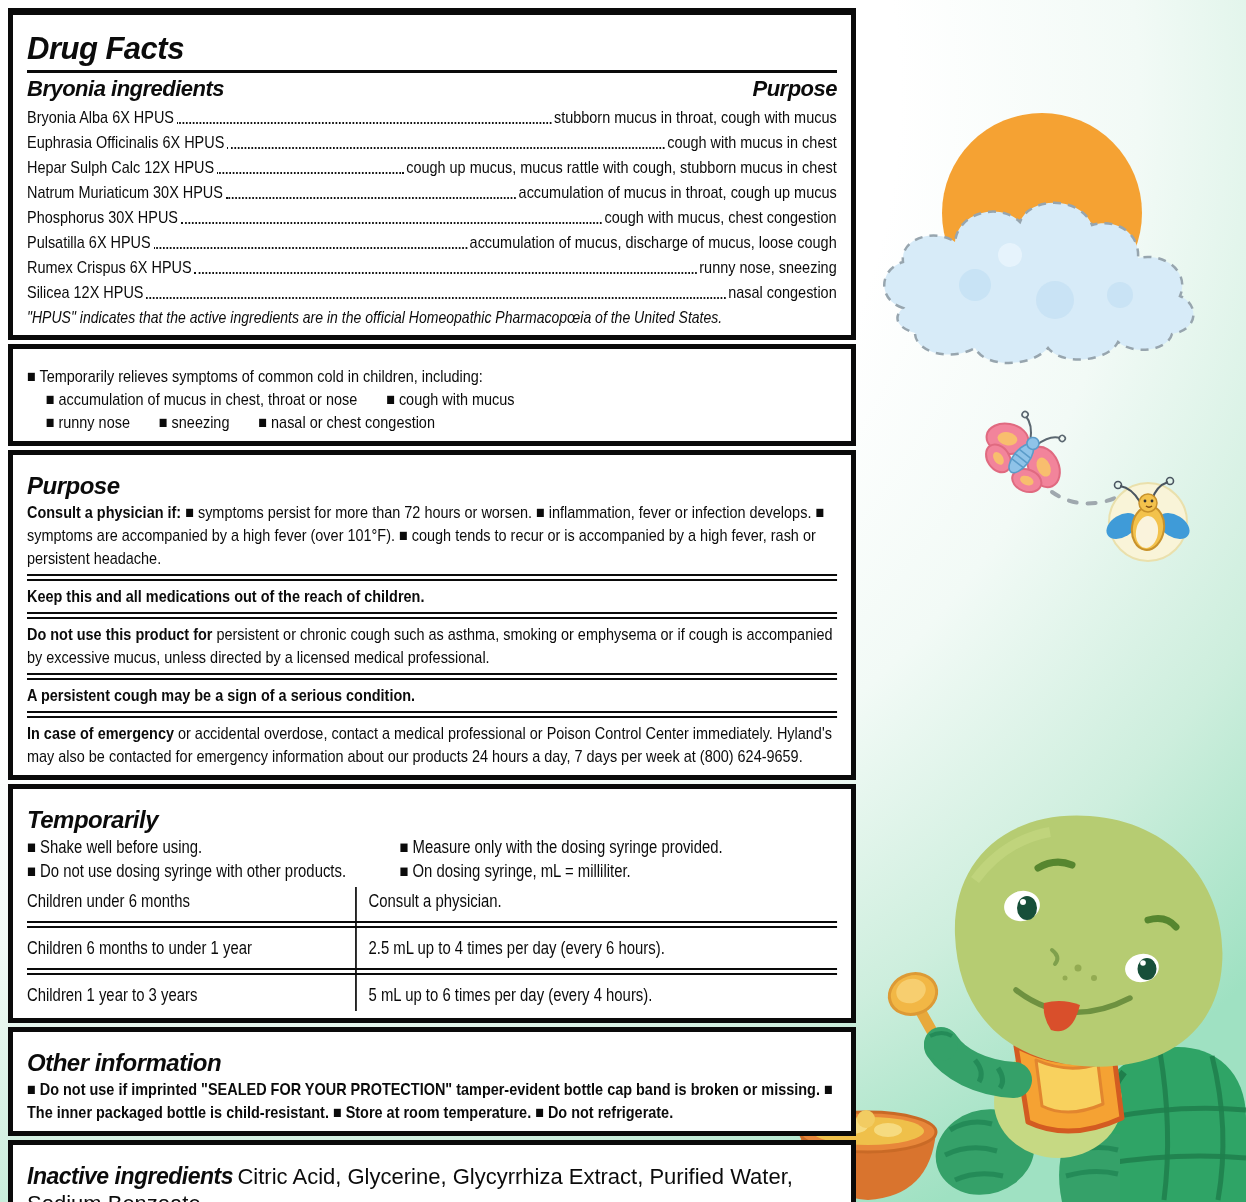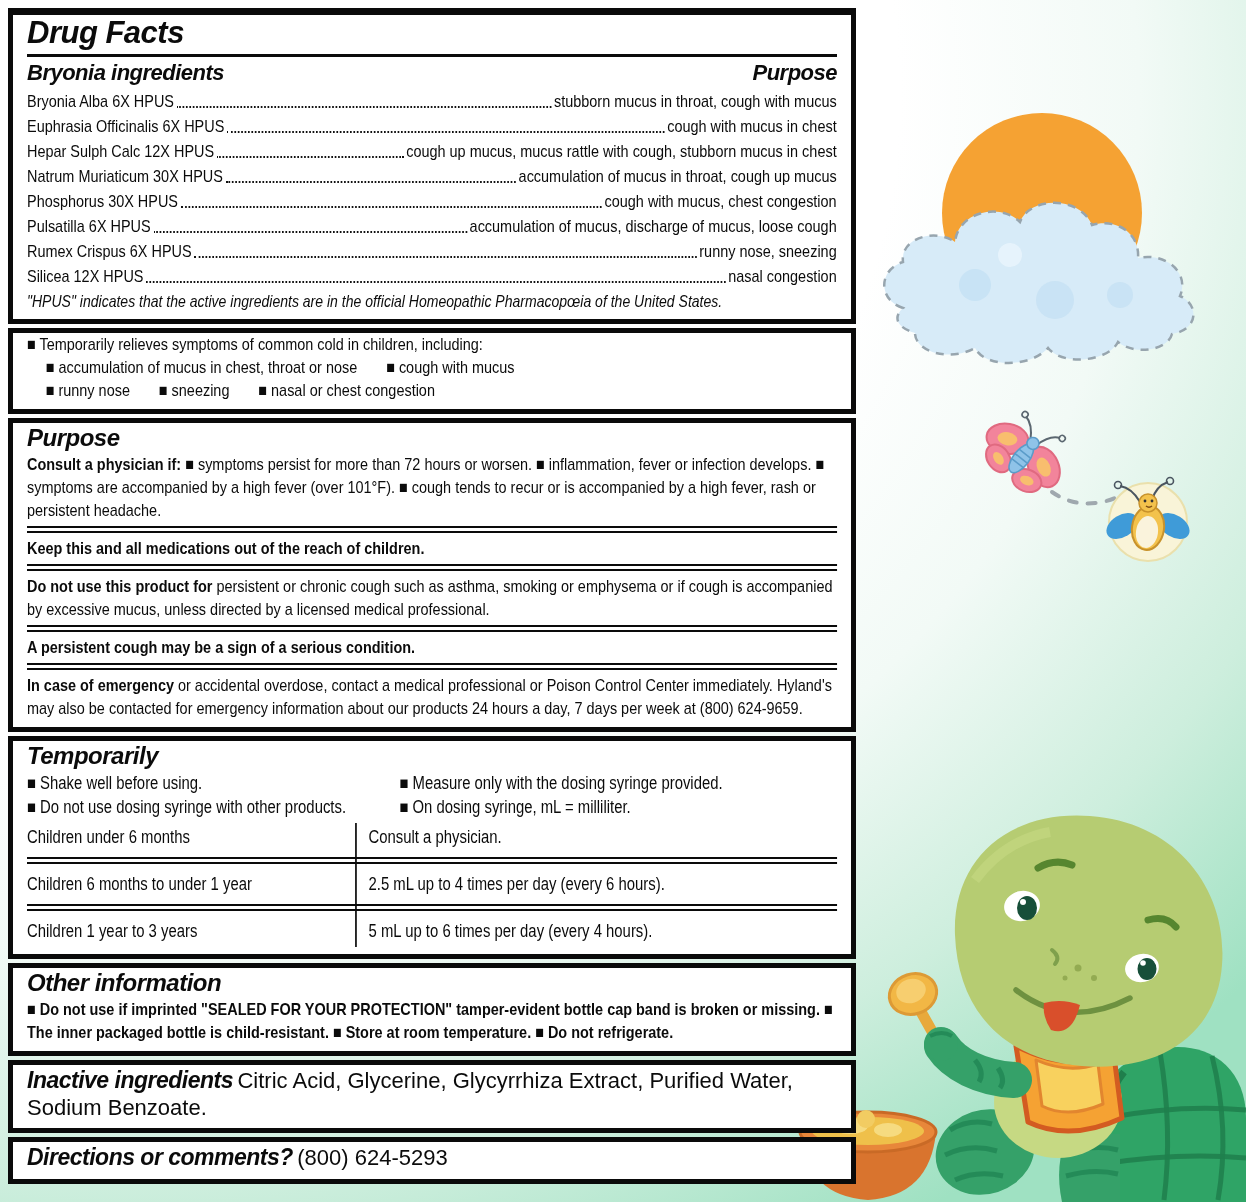--- a/index.html
+++ b/index.html
@@ -5,21 +5,21 @@
   html,body{margin:0;padding:0;}
   body{
     width:1246px;height:1202px;position:relative;overflow:hidden;
     font-family:"Liberation Sans","DejaVu Sans",sans-serif;color:#0b0b0b;
     background:radial-gradient(1500px 1300px at 12% 8%, #ffffff 50%, #f2faf6 66%, #cdeedd 84%, #9fe1c2 100%);
   }
   
   #art{position:absolute;left:0;top:0;width:1246px;height:1202px;z-index:0;}
   
   #panel{position:absolute;left:8px;top:8px;width:848px;z-index:1;display:flex;flex-direction:column;gap:4px;}
-  .box{background:#fff;border:5px solid #0a0a0a;padding:0 14px 7px 14px;}
+  .box{background:#fff;border:5px solid #0a0a0a;padding:16px 14px 7px 14px;}
   .cx{transform:scaleX(0.85);transform-origin:left top;width:117.6%;}
   .bi{font-style:italic;font-weight:700;letter-spacing:-0.5px;}
   .title{font-size:31px;line-height:36px;}
   .rule{border:0;border-top:3px solid #0a0a0a;margin:3px 0 2px 0;}
   .hdr-row{display:flex;justify-content:space-between;align-items:baseline;font-size:22px;line-height:28px;}
   .sec-h{font-size:24px;line-height:29px;margin-bottom:1px;}
   .body-t{font-size:17px;line-height:23px;}
   .bold{font-weight:700;}
   .ing-row{display:flex;align-items:flex-end;height:25px;font-size:17px;white-space:nowrap;}
   .ing-row .leader{flex:1;border-bottom:2.4px dotted #111;margin:0 3px 4px 3px;min-width:10px;}

